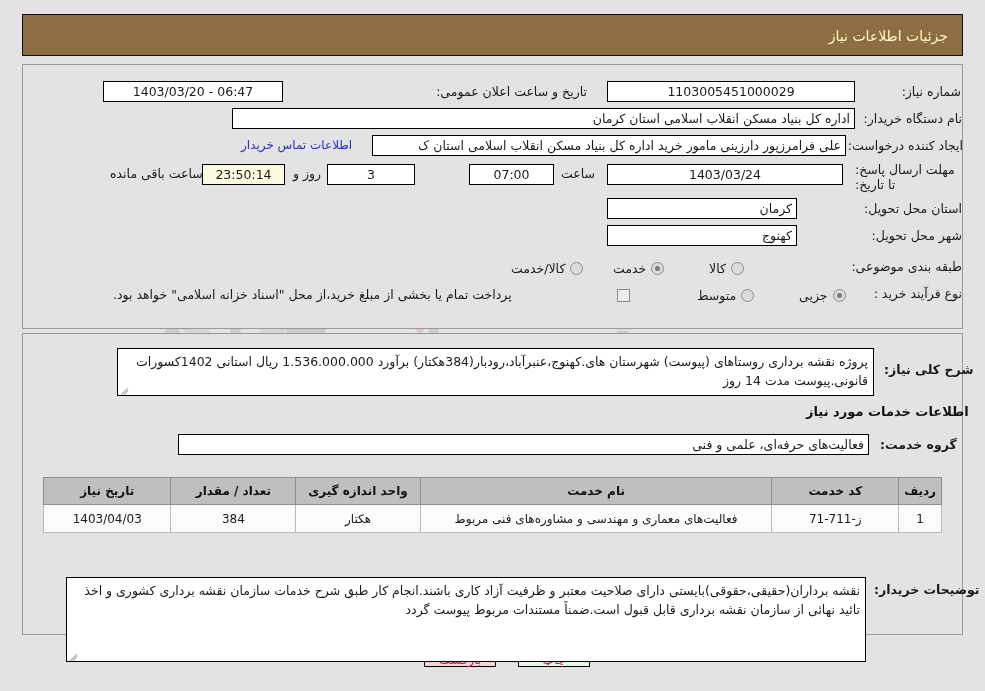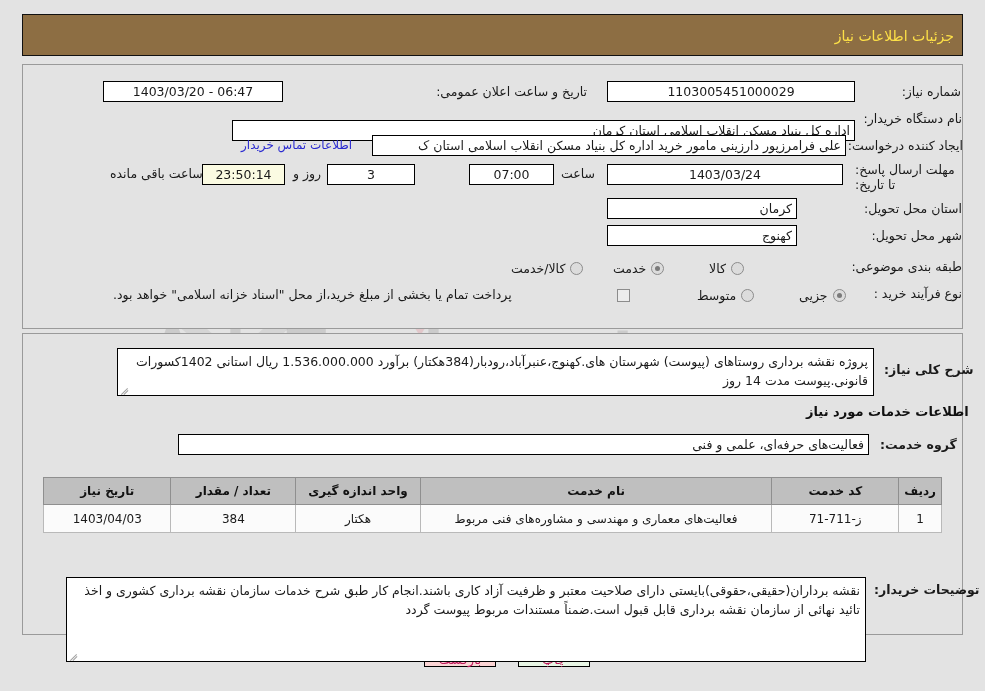--- a/index.html
+++ b/index.html
@@ -63,24 +63,24 @@
     clip-path: polygon(0% 0%, 100% 0%, 50% 100%);
   }
 
   
   .titlebar {
     position: absolute;
     left: 22px; top: 14px;
     width: 941px; height: 42px;
     background: #8d6e43;
     border: 1px solid #111;
-    color: #fde047;
+    color: #fef9c3;
     font-size: 14px;
     line-height: 42px;
-    padding-right: 8px;
+    padding-right: 14px;
     z-index: 3;
   }
 
   
   .panel {
     position: absolute;
     border: 1px solid #9a9a9a;
     background: #e3e3e3;
     z-index: 2;
   }
@@ -242,21 +242,21 @@
   <div class="fld ltr" style="position:absolute; left:607px; top:81px; width:248px; z-index:4;">1103005451000029</div>
 
   <div class="row" style="left:387px; top:81px; width:200px; height:21px; z-index:4;">
     <div class="lbl">تاریخ و ساعت اعلان عمومی:</div>
   </div>
   <div class="fld ltr" style="position:absolute; left:103px; top:81px; width:180px; z-index:4;">1403/03/20 - 06:47</div>
 
   <div class="row" style="left:857px; top:108px; width:105px; height:21px; z-index:4;">
     <div class="lbl">نام دستگاه خریدار:</div>
   </div>
-  <div class="fld right" style="position:absolute; left:232px; top:108px; width:623px; z-index:4;margin-top:12px;">اداره کل بنیاد مسکن انقلاب اسلامی استان کرمان</div>
+  <div class="fld right" style="position:absolute; left:232px; top:108px; width:623px; z-index:4;">اداره کل بنیاد مسکن انقلاب اسلامی استان کرمان</div>
 
   <div class="row" style="left:848px; top:135px; width:115px; height:21px; z-index:4;">
     <div class="lbl">ایجاد کننده درخواست:</div>
   </div>
   <div class="fld right" style="position:absolute; left:372px; top:135px; width:474px; z-index:4;">علی فرامرزپور دارزینی مامور خرید اداره کل بنیاد مسکن انقلاب اسلامی استان ک</div>
   <a class="link" style="position:absolute; left:241px; top:138px; z-index:4;">اطلاعات تماس خریدار</a>
 
   <div style="position:absolute; left:855px; top:162px; width:108px; z-index:4;">
     <div class="lbl" style="text-align:left; white-space:normal; line-height:15px;">مهلت ارسال پاسخ: تا تاریخ:</div>
   </div>

